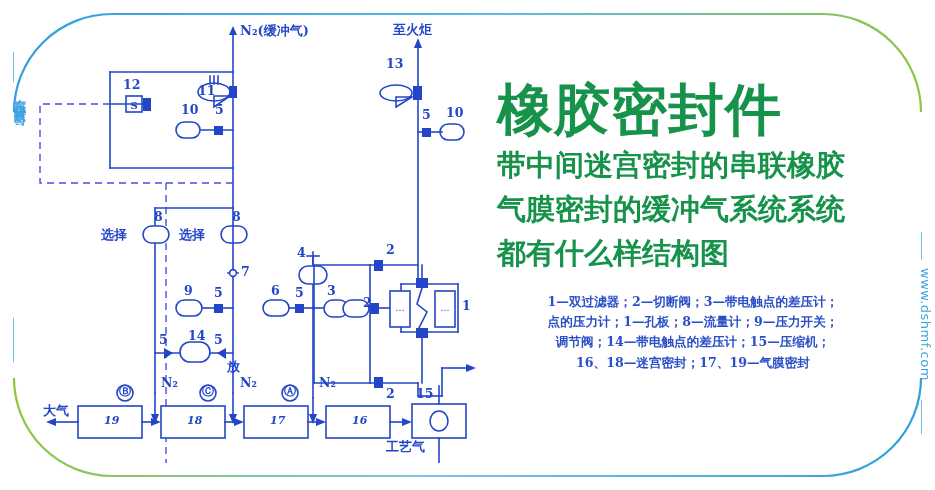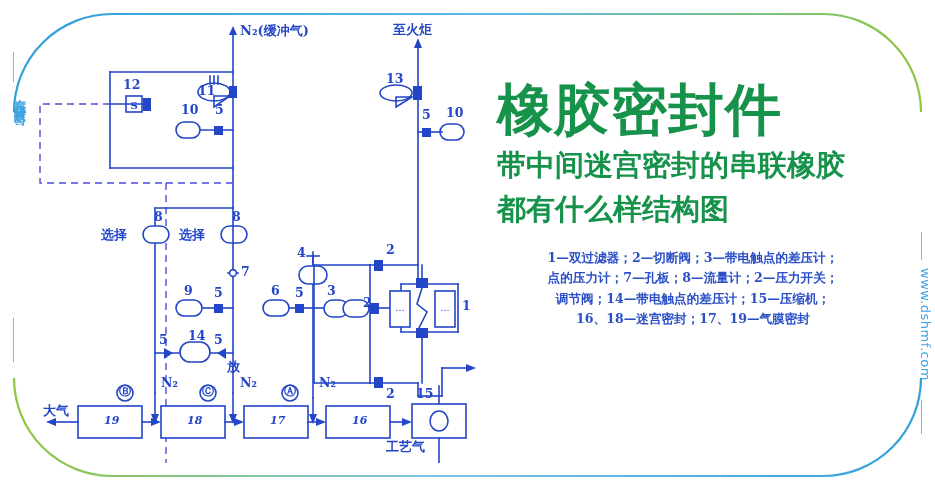--- a/index.html
+++ b/index.html
@@ -249,21 +249,21 @@
         <circle cx="190" cy="385" r="8"></circle>
         <circle cx="272" cy="385" r="8"></circle>
       </g>
     </svg>
 
     
     <div class="lbl num" style="left:105px;top:71px;">12</div>
     <div class="lbl num" style="left:180px;top:49px;margin-top:28px;">11</div>
     <div class="lbl num" style="left:163px;top:96px;">10</div>
     <div class="lbl num" style="left:197px;top:96px;">5</div>
-    <div class="lbl num" style="left:368px;top:65px;">13</div>
+    <div class="lbl num" style="left:368px;top:50px;">13</div>
     <div class="lbl num" style="left:404px;top:101px;">5</div>
     <div class="lbl num" style="left:428px;top:99px;">10</div>
     <div class="lbl num" style="left:136px;top:203px;">8</div>
     <div class="lbl num" style="left:214px;top:203px;">8</div>
     <div class="lbl num" style="left:223px;top:258px;">7</div>
     <div class="lbl num" style="left:166px;top:277px;">9</div>
     <div class="lbl num" style="left:196px;top:279px;">5</div>
     <div class="lbl num" style="left:253px;top:277px;">6</div>
     <div class="lbl num" style="left:277px;top:279px;">5</div>
     <div class="lbl num" style="left:309px;top:277px;">3</div>
@@ -297,23 +297,24 @@
     
     <div class="lbl boxnum" style="left:86px;top:407px;">19</div>
     <div class="lbl boxnum" style="left:169px;top:407px;">18</div>
     <div class="lbl boxnum" style="left:252px;top:407px;">17</div>
     <div class="lbl boxnum" style="left:334px;top:407px;">16</div>
   </div>
 
   <div class="right-col">
     <div class="headline">橡胶密封件</div>
     <div class="subline">带中间迷宫密封的串联橡胶</div>
+    <div class="subline sub2">气膜密封的缓冲气系统系统</div>
     <div class="subline sub2">都有什么样结构图</div>
 
     <div class="legend">
       <div>1—双过滤器；2—切断阀；3—带电触点的差压计；</div>
-      <div>点的压力计；7—孔板；8—流量计；2—压力开关；</div>
+      <div>点的压力计；1—孔板；8—流量计；9—压力开关；</div>
       <div>调节阀；14—带电触点的差压计；15—压缩机；</div>
       <div>16、18—迷宫密封；17、19—气膜密封</div>
     </div>
   </div>
 
 </div>
 
 </body></html>

